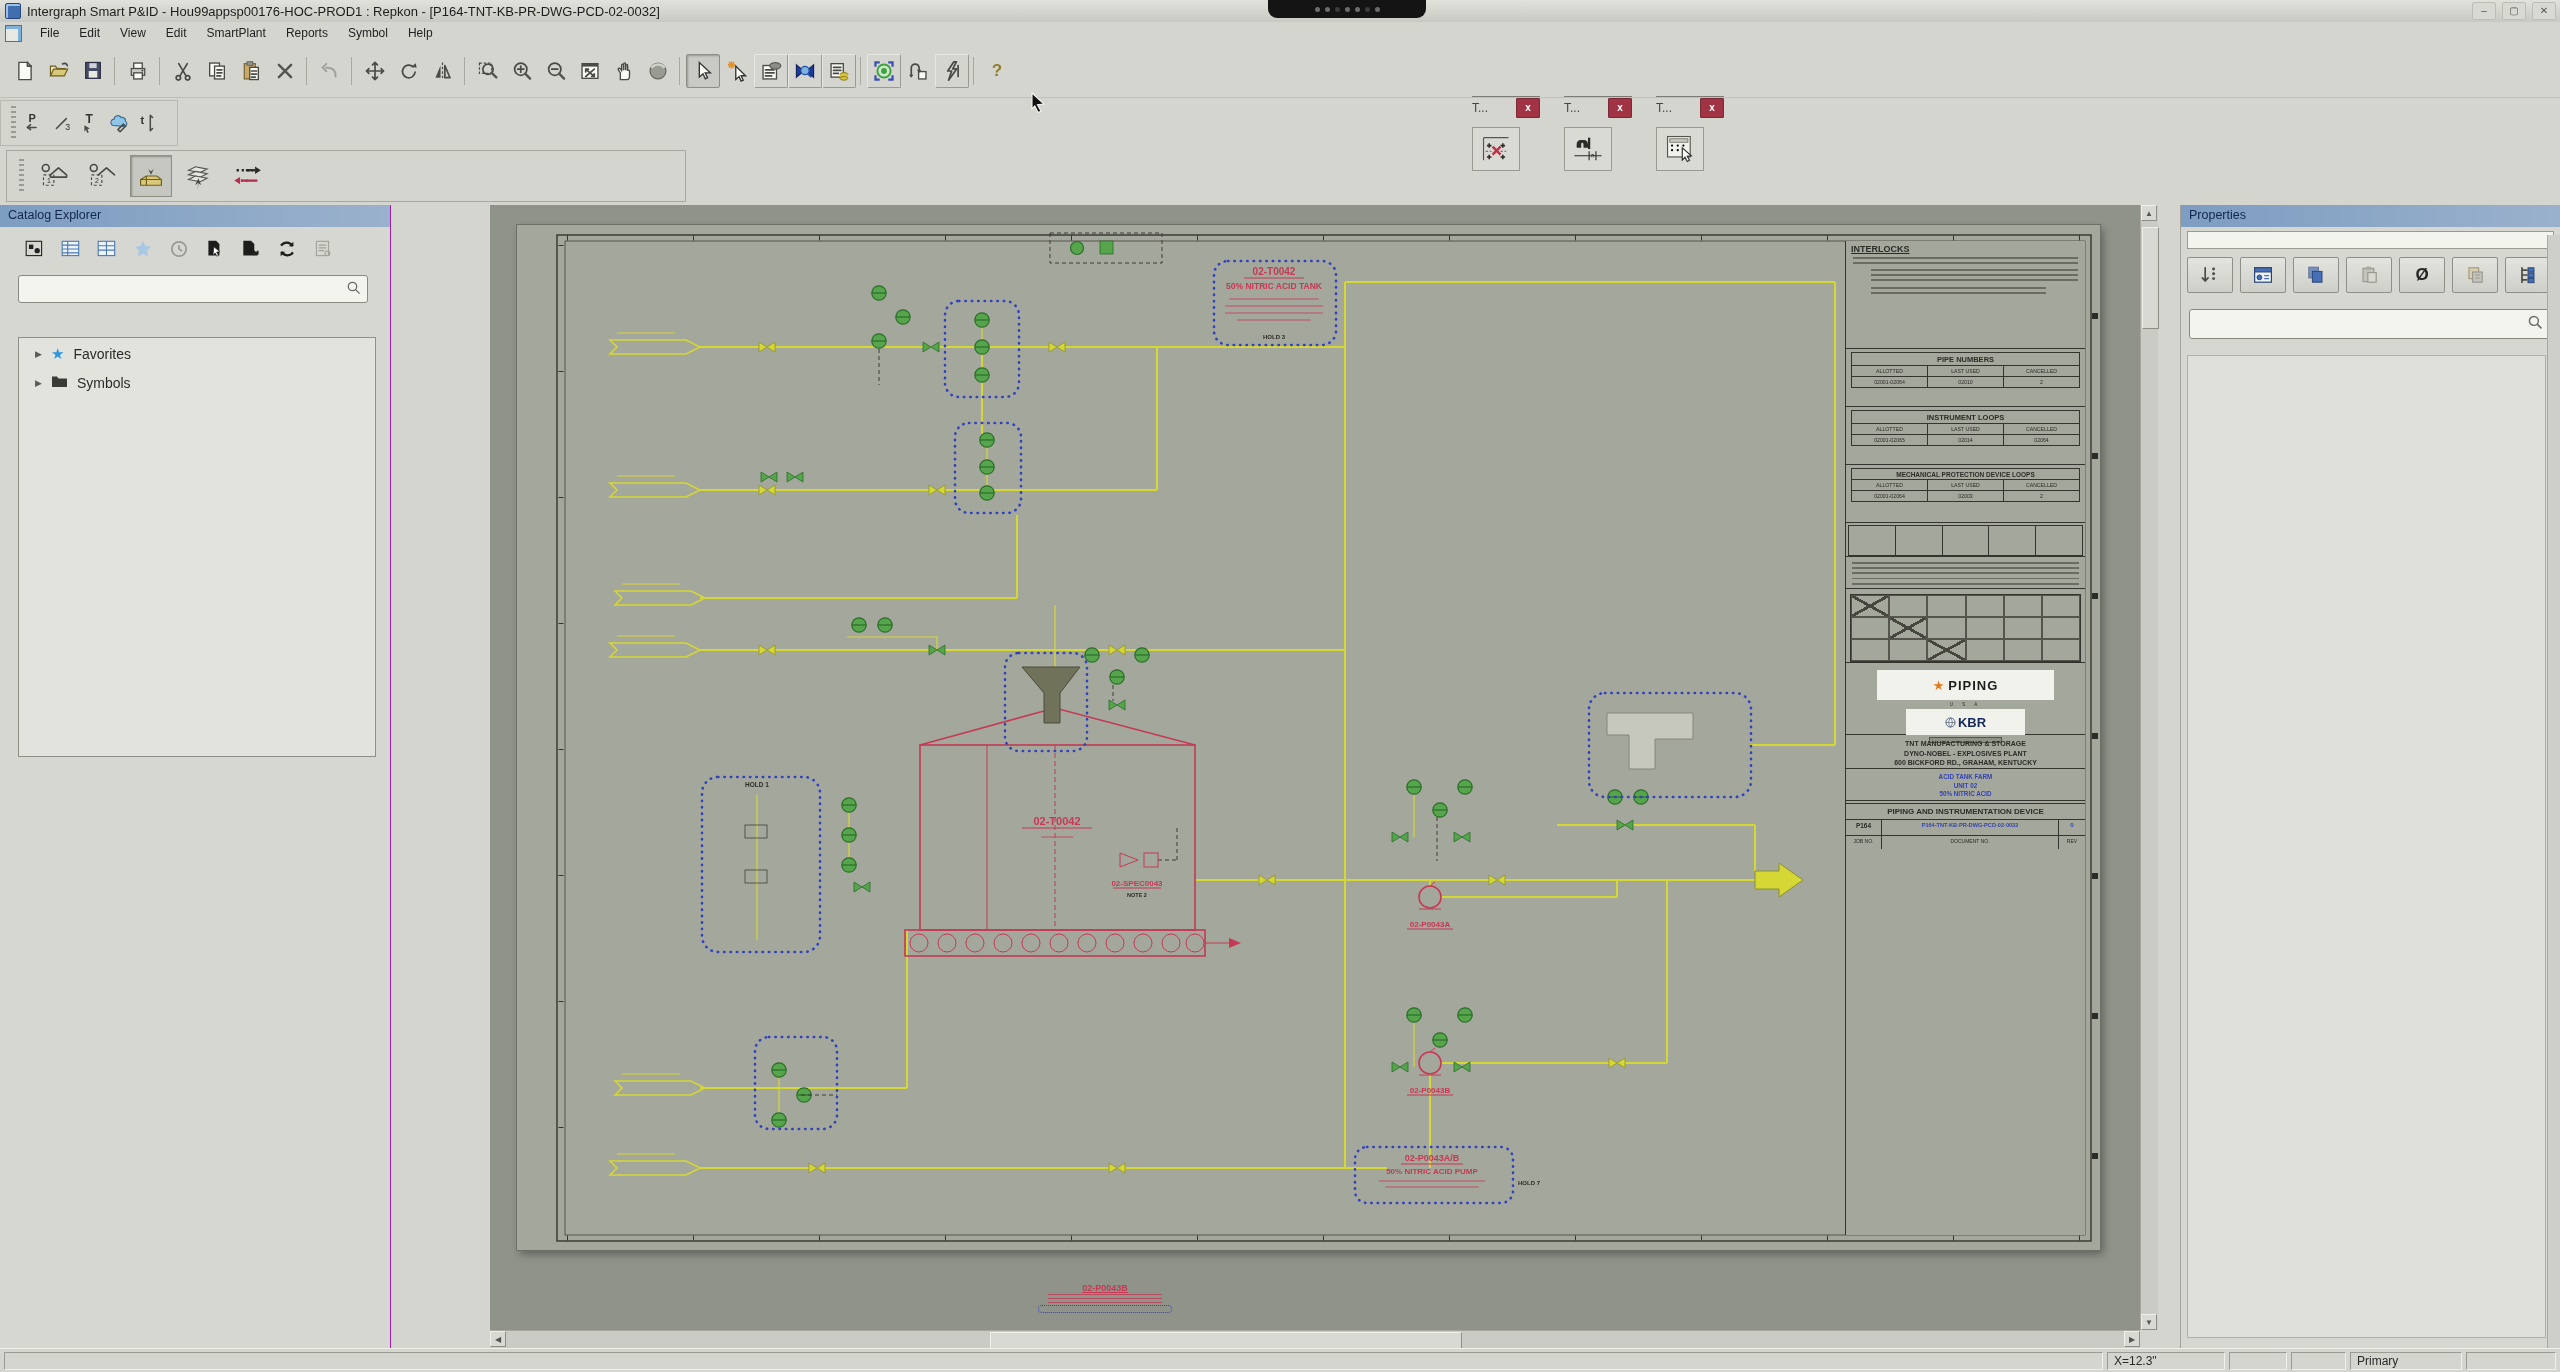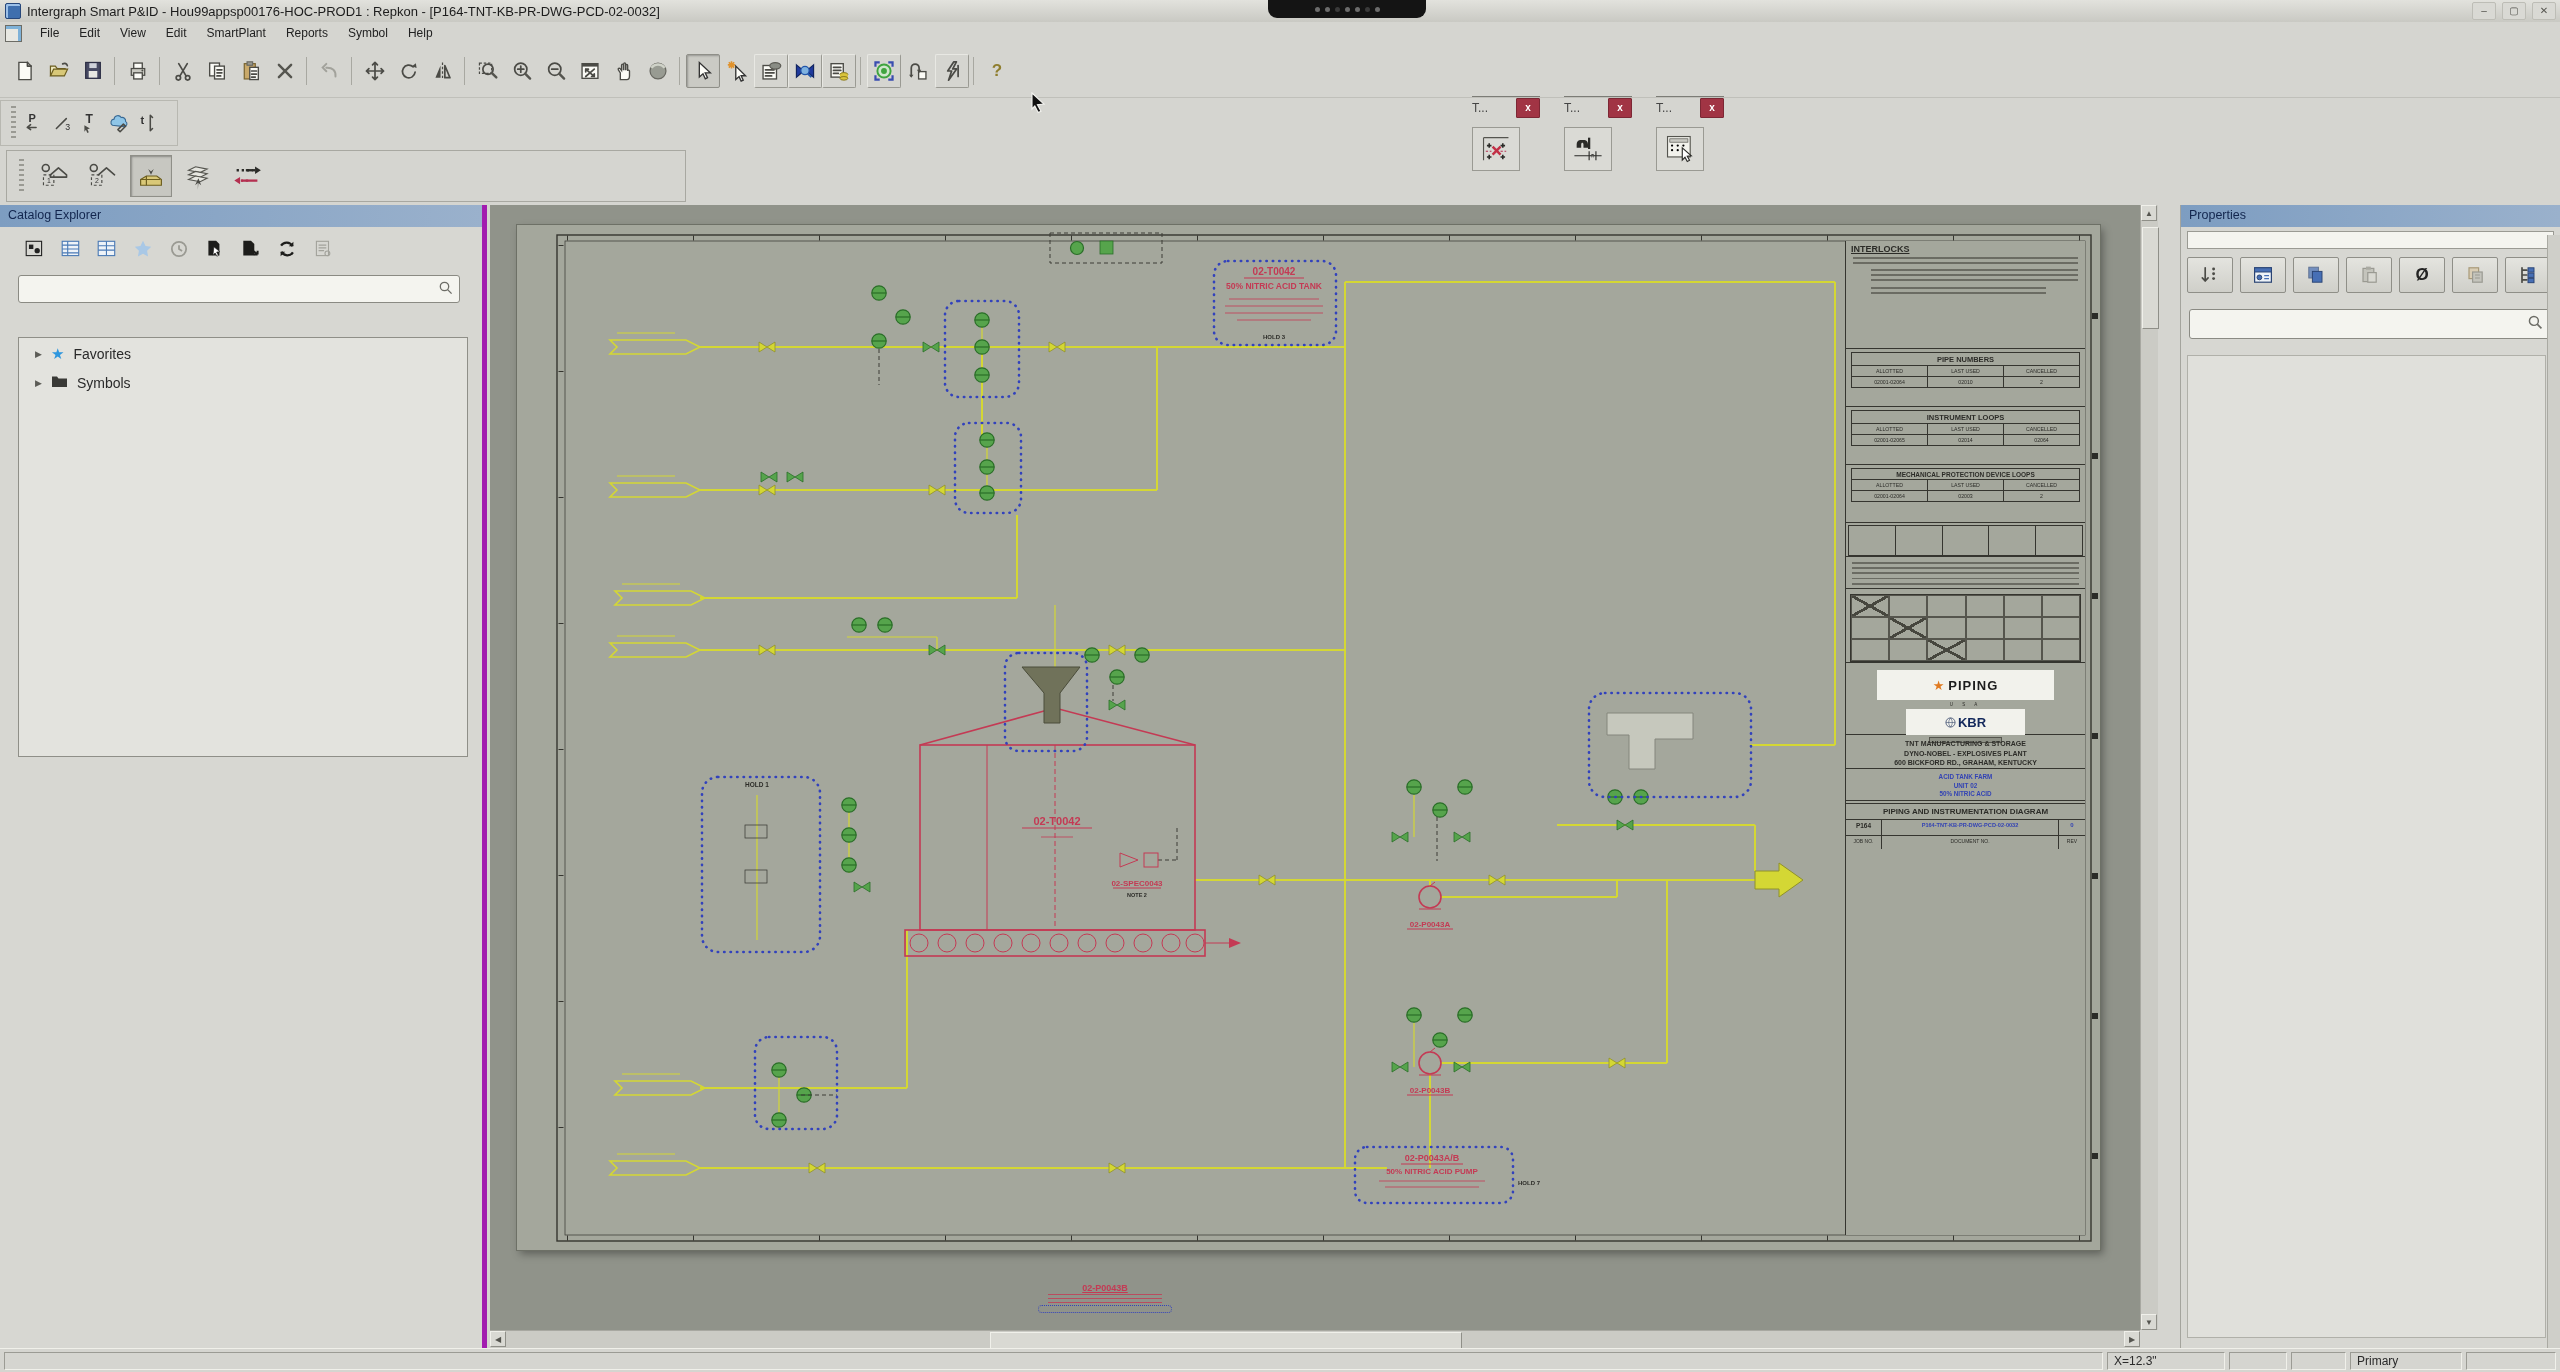--- a/index.html
+++ b/index.html
@@ -47,21 +47,21 @@
   .ft{position:absolute;top:96px;width:68px;height:96px}
   .ft .bar{display:flex;align-items:center;justify-content:space-between;height:22px;border-top:1px solid #7c7c76}
   .ft .t{font-size:12px;color:#444}
   .xb{width:22px;height:18px;background:#a13444;border:1px solid #7c2734;color:#fff;font-size:10px;font-weight:bold;
       text-align:center;line-height:17px;border-radius:1px}
   .ft .icon{margin-top:8px;width:46px;height:42px;background:#dadad5;border:1px solid #9a9a93;
             display:flex;align-items:center;justify-content:center}
   .ft .icon svg{width:34px;height:32px}
   .cursor{position:absolute;left:1030px;top:92px;z-index:50}
   
-  .catalog{position:absolute;left:0;top:205px;width:487px;height:1143px;background:#d7d7d2;border-right:5px solid #a21caf;box-sizing:border-box}
+  .catalog{position:absolute;left:0;top:205px;width:391px;height:1143px;background:#d7d7d2;border-right:1px solid #a21caf;box-sizing:border-box}
   .ptitle{height:22px;background:linear-gradient(90deg,#7d9dc1,#9ab1cc);color:#12264e;font-size:12.5px;
           padding:3px 8px;box-sizing:border-box}
   .crow{display:flex;align-items:center;gap:10px;padding:10px 4px 6px 22px}
   .cbi{width:26px;height:24px;display:flex;align-items:center;justify-content:center}
   .cbi svg{width:22px;height:20px}
   .search{position:relative;margin:8px 22px 0 18px;height:26px;background:#f4f4ef;border:1px solid #8a8a83;border-radius:3px}
   .search input{position:absolute;inset:2px 26px 2px 6px;border:none;background:transparent;outline:none;font-size:13px}
   .mag{position:absolute;right:5px;top:4px}
   .treebox{position:absolute;left:18px;right:14px;top:132px;height:418px;background:#e3e3de;border:1px solid #8f8f88}
   .trow{display:flex;align-items:center;gap:9px;padding:7px 4px 4px 16px;font-size:14px;color:#2a2a2a}
@@ -922,21 +922,21 @@
       <div class="tsec" style="height:34px;padding-top:4px">
         <div class="cline">TNT MANUFACTURING &amp; STORAGE</div>
         <div class="cline">DYNO-NOBEL - EXPLOSIVES PLANT</div>
         <div class="cline">600 BICKFORD RD., GRAHAM, KENTUCKY</div>
       </div>
       <div class="tsec" style="height:32px;padding-top:4px">
         <div class="uline">ACID TANK FARM</div>
         <div class="uline">UNIT 02</div>
         <div class="uline">50% NITRIC ACID</div>
       </div>
-      <div class="dtitle">PIPING AND INSTRUMENTATION DIAGRAM</div>
+      <div class="dtitle">PIPING AND INSTRUMENTATION DEVICE</div>
       <div class="drow" style="height:15px">
         <div style="width:36px;font-weight:bold;font-size:6.5px">P164</div>
         <div style="flex:1" class="dnum">P164-TNT-KB-PR-DWG-PCD-02-0032</div>
         <div style="width:26px;color:#3343b4;font-weight:bold">0</div>
       </div>
       <div class="drow" style="height:13px;border-bottom:none">
         <div style="width:36px;font-size:5px">JOB NO.</div>
         <div style="flex:1;font-size:5px">DOCUMENT NO.</div>
         <div style="width:26px;font-size:5px">REV</div>
       </div>

